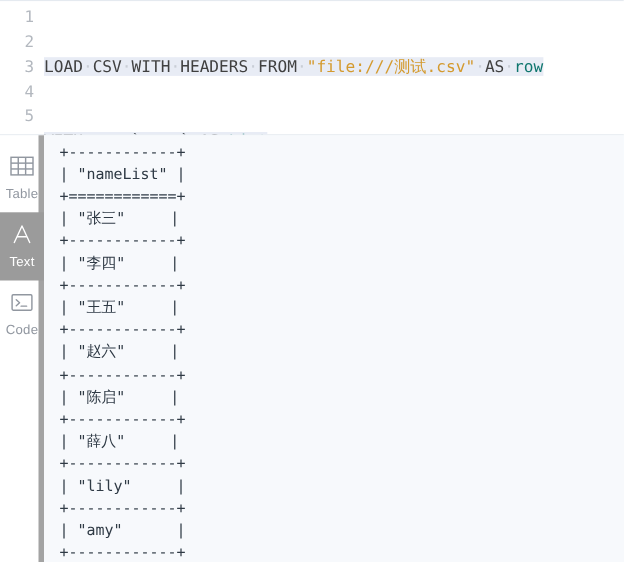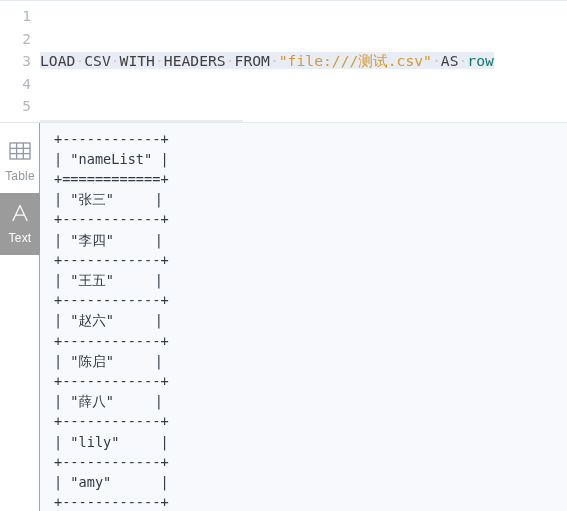--- a/index.html
+++ b/index.html
@@ -82,21 +82,21 @@
     min-height: 0;
     border-top: 1px solid #e3e8ee;
     background: #f7f9fc;
   }
 
   
   .view-sidebar {
     width: 40px;
     flex: 0 0 40px;
     background: #ffffff;
-    border-right: 1px solid #a3a3a3;
+    border-right: 5px solid #a3a3a3;
     padding-top: 8px;
     box-sizing: border-box;
   }
   .view-tab {
     width: 40px;
     height: 62px;
     display: flex;
     flex-direction: column;
     align-items: center;
     justify-content: center;
@@ -183,20 +183,30 @@
 
       <div class="view-tab active">
         <span class="vt-icon">
           <svg width="22" height="20" viewBox="0 0 22 20">
             <path d="M11 2.5 L4 17.5 M11 2.5 L18 17.5 M6.7 12.2 L15.3 12.2" fill="none" stroke="currentColor" stroke-width="1.25" stroke-linecap="round"></path>
           </svg>
         </span>
         <span class="vt-label">Text</span>
       </div>
 
+      <div class="view-tab">
+        <span class="vt-icon">
+          <svg width="22" height="20" viewBox="0 0 22 20">
+            <rect x="2" y="3" width="18" height="14" rx="1" fill="none" stroke="currentColor" stroke-width="1.3"></rect>
+            <path d="M5.8 7.5 L8.8 10.2 L5.8 12.9" fill="none" stroke="currentColor" stroke-width="1.3" stroke-linecap="round" stroke-linejoin="round"></path>
+            <line x1="10.2" y1="13.3" x2="15.2" y2="13.3" stroke="currentColor" stroke-width="1.3" stroke-linecap="round"></line>
+          </svg>
+        </span>
+        <span class="vt-label">Code</span>
+      </div>
 
     </div>
 
     <div class="text-output">
       <pre class="ascii-table">+------------+
 | "nameList" |
 +============+
 | "张三"     |
 +------------+
 | "李四"     |

